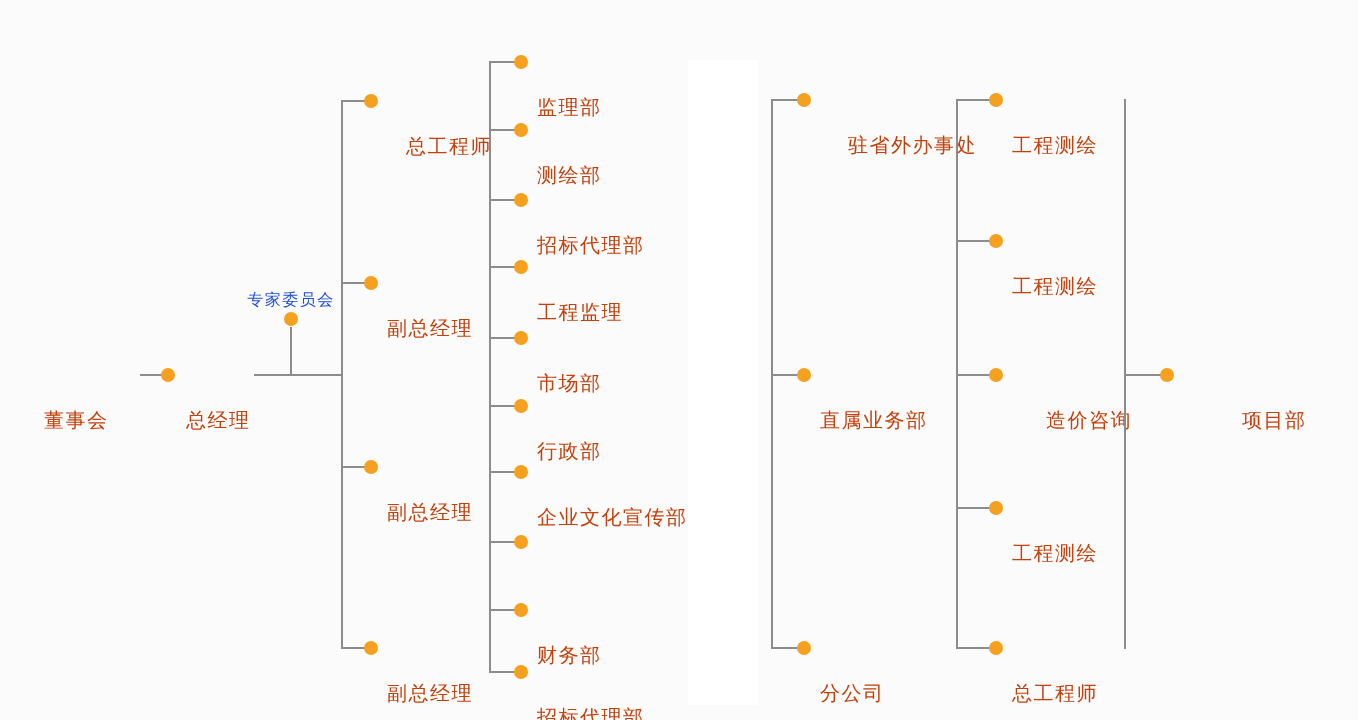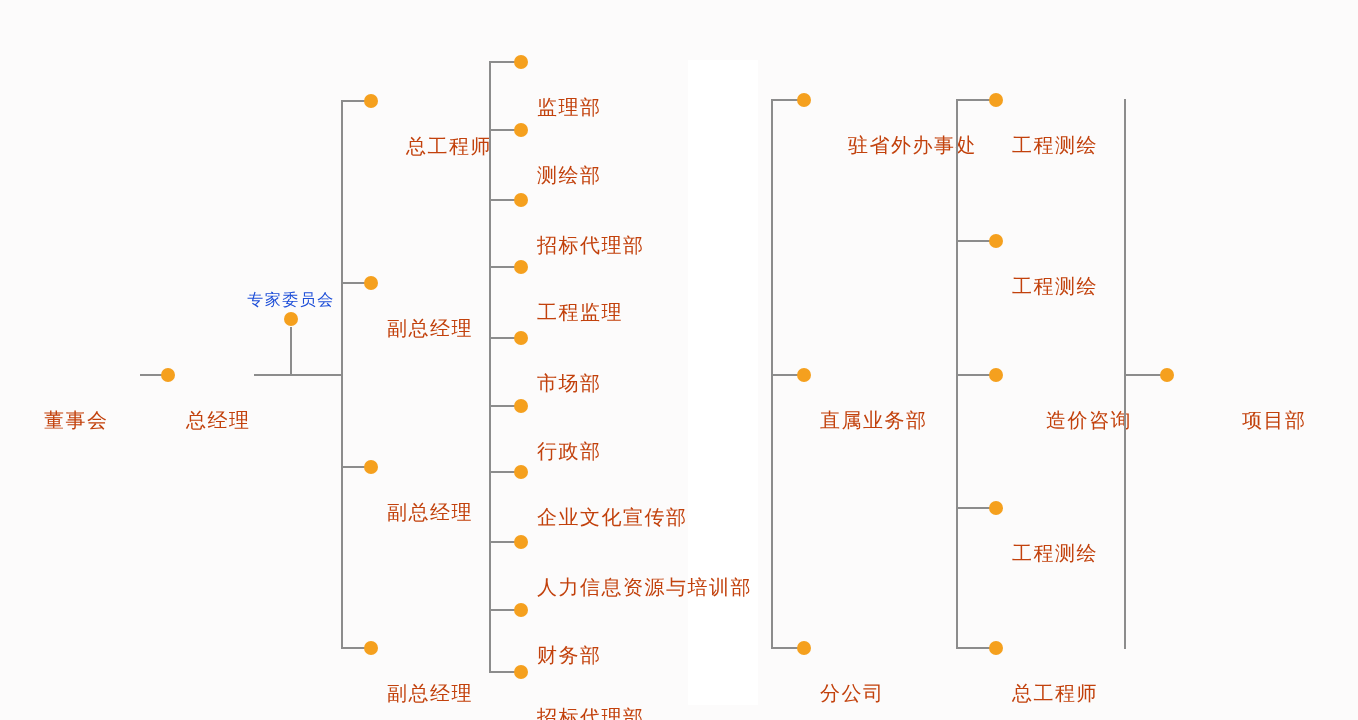--- a/index.html
+++ b/index.html
@@ -84,21 +84,20 @@
   <span class="label" style="left:537px;top:200px">招标代理部</span>
   <span class="dot" style="left:521px;top:267px"></span>
   <span class="label" style="left:537px;top:267px">工程监理</span>
   <span class="dot" style="left:521px;top:338px"></span>
   <span class="label" style="left:537px;top:338px">市场部</span>
   <span class="dot" style="left:521px;top:406px"></span>
   <span class="label" style="left:537px;top:406px">行政部</span>
   <span class="dot" style="left:521px;top:472px"></span>
   <span class="label" style="left:537px;top:472px">企业文化宣传部</span>
   <span class="dot" style="left:521px;top:542px"></span>
-  <span class="label" style="left:537px;top:542px">人力信息资源与培训部</span>
   <span class="dot" style="left:521px;top:610px"></span>
   <span class="label" style="left:537px;top:610px">财务部</span>
   <span class="dot" style="left:521px;top:672px"></span>
   <span class="label" style="left:537px;top:672px">招标代理部</span>
 
   <i class="vline" style="left:771px;top:99px;height:550px"></i>
   <i class="hline" style="left:772px;top:99px;width:26px"></i>
   <i class="hline" style="left:772px;top:374px;width:26px"></i>
   <i class="hline" style="left:772px;top:647px;width:26px"></i>
 

